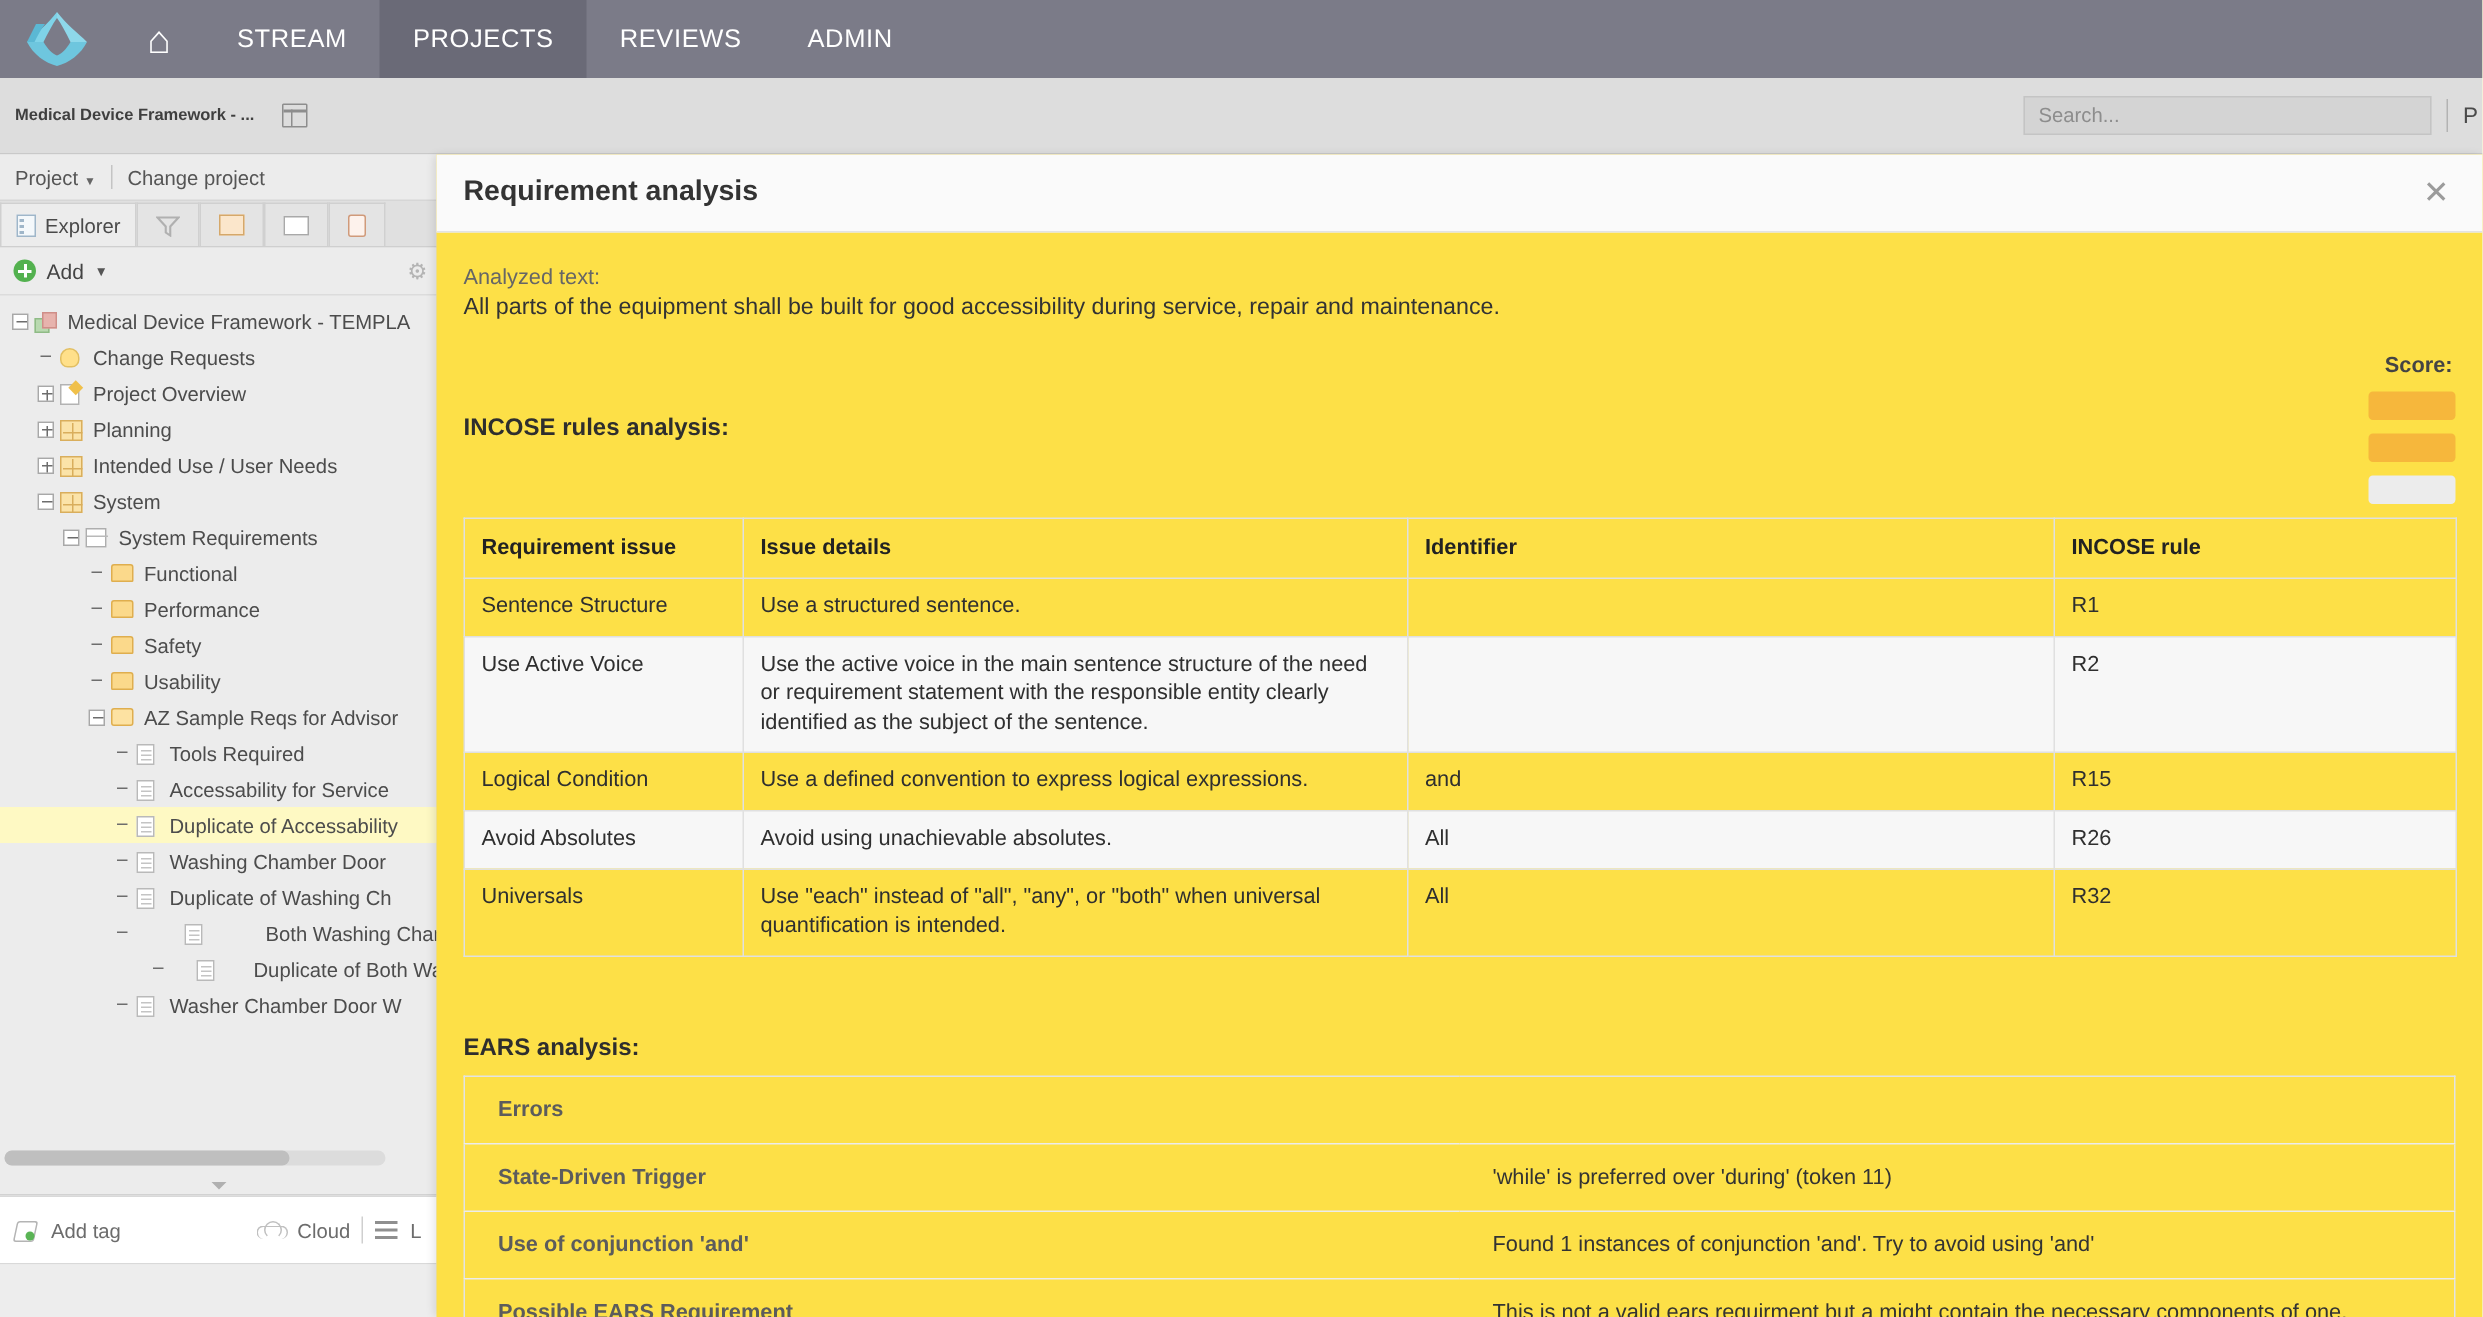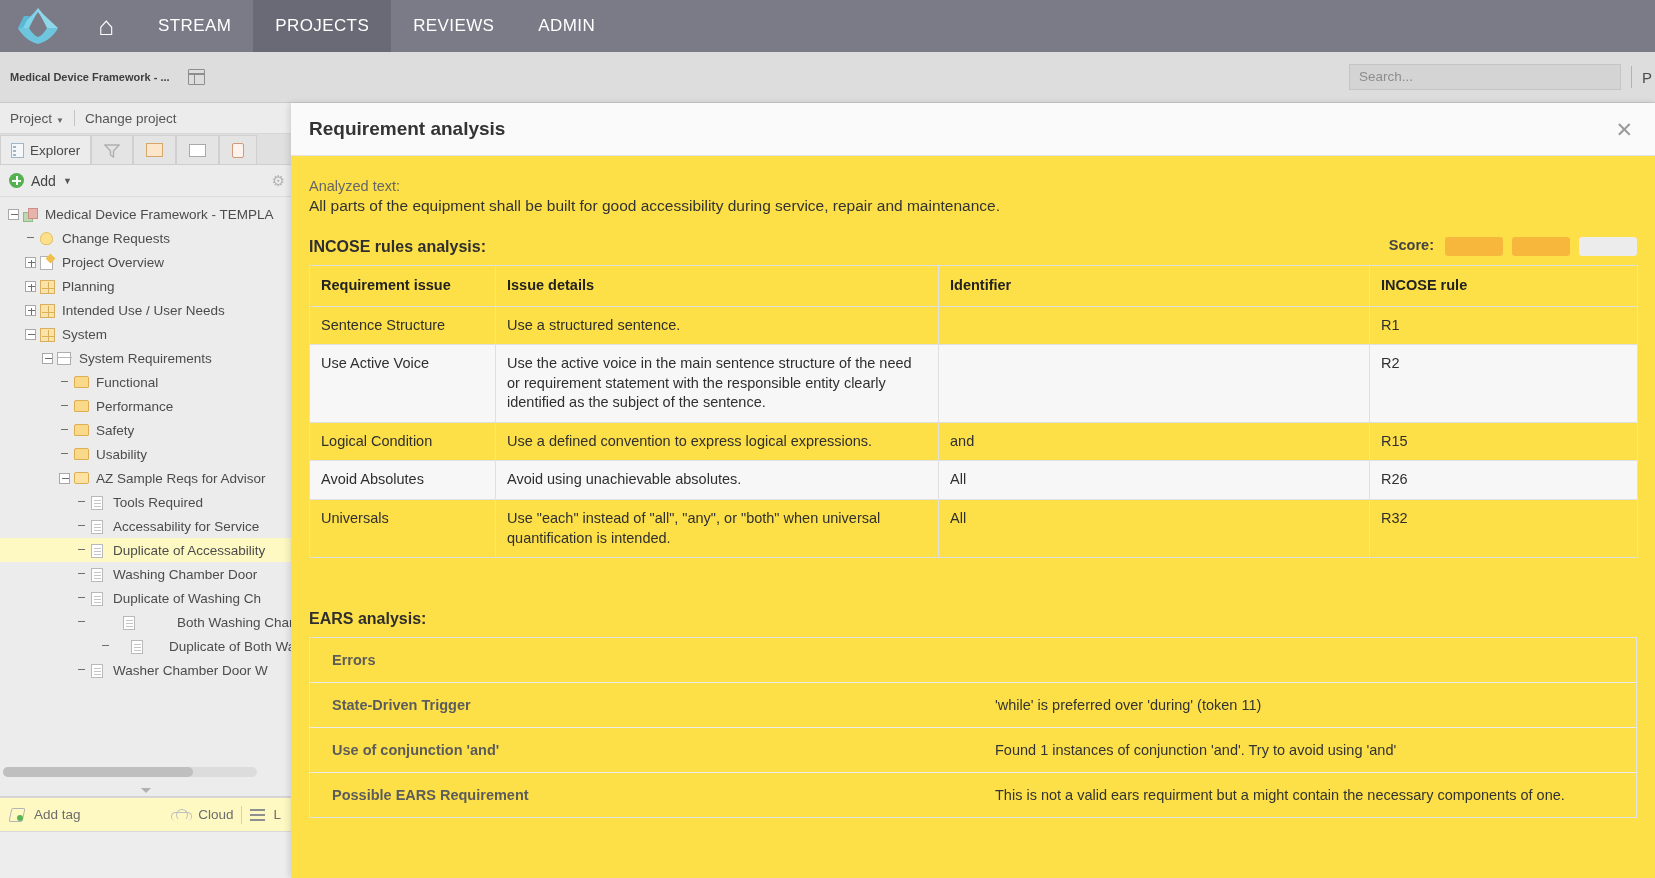--- a/index.html
+++ b/index.html
@@ -114,23 +114,23 @@
   .i-edit { width:13px;height:14px;background:#fff;border:1px solid #b3b3b3; }
   .i-edit:after{content:"";position:absolute;right:-2px;top:-2px;width:7px;height:7px;background:#f0c04a;transform:rotate(45deg);}
 
   .hscroll-area { height:22px; position:relative; background:#ececec; }
   .hscroll-track { position:absolute; left:3px; right:34px; top:4px; height:10px; background:#dcdcdc; border-radius:5px; }
   .hscroll-thumb { position:absolute; left:3px; top:4px; width:190px; height:10px; background:#bfbfbf; border-radius:5px; }
   .collapse-strip { height:12px; background:#ececec; position:relative; border-bottom:1px solid #d2d2d2;}
   .collapse-strip:after{content:"";position:absolute;left:50%;top:3px;margin-left:-5px;border-left:5px solid transparent;border-right:5px solid transparent;border-top:5px solid #b0b0b0;}
 
   .footbar {
-    height:35px; display:flex; align-items:center; gap:8px; padding:0 10px;
+    height:46px; display:flex; align-items:center; gap:8px; padding:0 10px;
     border-top:1px solid #d9d9d9; border-bottom:1px solid #d9d9d9;
-    font-size:13.5px; color:#6c6c6c; background:#fef9c3;
+    font-size:13.5px; color:#6c6c6c; background:#ffffff;
   }
   .tag-icon { width:16px;height:13px;position:relative; }
   .tag-icon:before{content:"";position:absolute;left:0;top:0;width:12px;height:12px;border:1.5px solid #b4b4b4;transform:skewX(-12deg);border-radius:2px;}
   .tag-icon:after{content:"";position:absolute;left:7px;top:7px;width:6px;height:6px;border-radius:50%;background:#5ab455;}
   .cloud-icon { margin-left:auto; width:19px; height:12px; position:relative; }
   .cloud-icon:before{content:"";position:absolute;left:0;bottom:0;width:19px;height:8px;border-radius:9px;border:1.5px solid #c0c0c0;border-bottom:none;}
   .cloud-icon:after{content:"";position:absolute;left:5px;top:0;width:10px;height:10px;border-radius:50%;border:1.5px solid #c0c0c0;border-bottom-color:transparent;}
   .vsep { width:1px; height:18px; background:#cfcfcf; }
   .lines-icon { width:15px;height:12px;position:relative; }
   .lines-icon:before{content:"";position:absolute;left:0;top:0;width:15px;height:2px;background:#8f8f8f;box-shadow:0 5px 0 #8f8f8f,0 10px 0 #8f8f8f;}
@@ -148,21 +148,21 @@
   }
   .modal-title { font-size:19px; font-weight:bold; color:#333; }
   .modal-close { margin-left:auto; font-size:21px; color:#9b9b9b; cursor:pointer; line-height:1; }
   .modal-body { padding:22px 18px 0 18px; overflow:hidden; }
 
   .analyzed-label { font-size:14.5px; color:#666; margin-bottom:3px; }
   .analyzed-text { font-size:15.5px; color:#333; margin-bottom:22px; }
 
   .sec-row { display:flex; align-items:center; margin-bottom:9px; }
   .sec-title { font-size:16px; font-weight:bold; color:#2e2e2e; }
-  .score-wrap { margin-left:auto; display:flex; align-items:flex-start; gap:9px; }
+  .score-wrap { margin-left:auto; display:flex; align-items:flex-end; gap:9px;flex-direction:column; }
   .score-label { font-size:14.5px; font-weight:bold; color:#444; margin-right:2px; }
   .score-bar { width:58px; height:19px; border-radius:3px; }
 
   table.grid { width:100%; border-collapse:collapse; table-layout:fixed; }
   table.grid th, table.grid td {
     border:1px solid #e0e0e0; text-align:left; vertical-align:top;
     padding:9px 11px; font-size:14.5px; color:#2f2f2f; line-height:1.35;
   }
   table.grid th { font-weight:bold; color:#222; padding-top:10px; padding-bottom:10px; }
   table.grid tr.alt td { background:#f7f7f7; }

